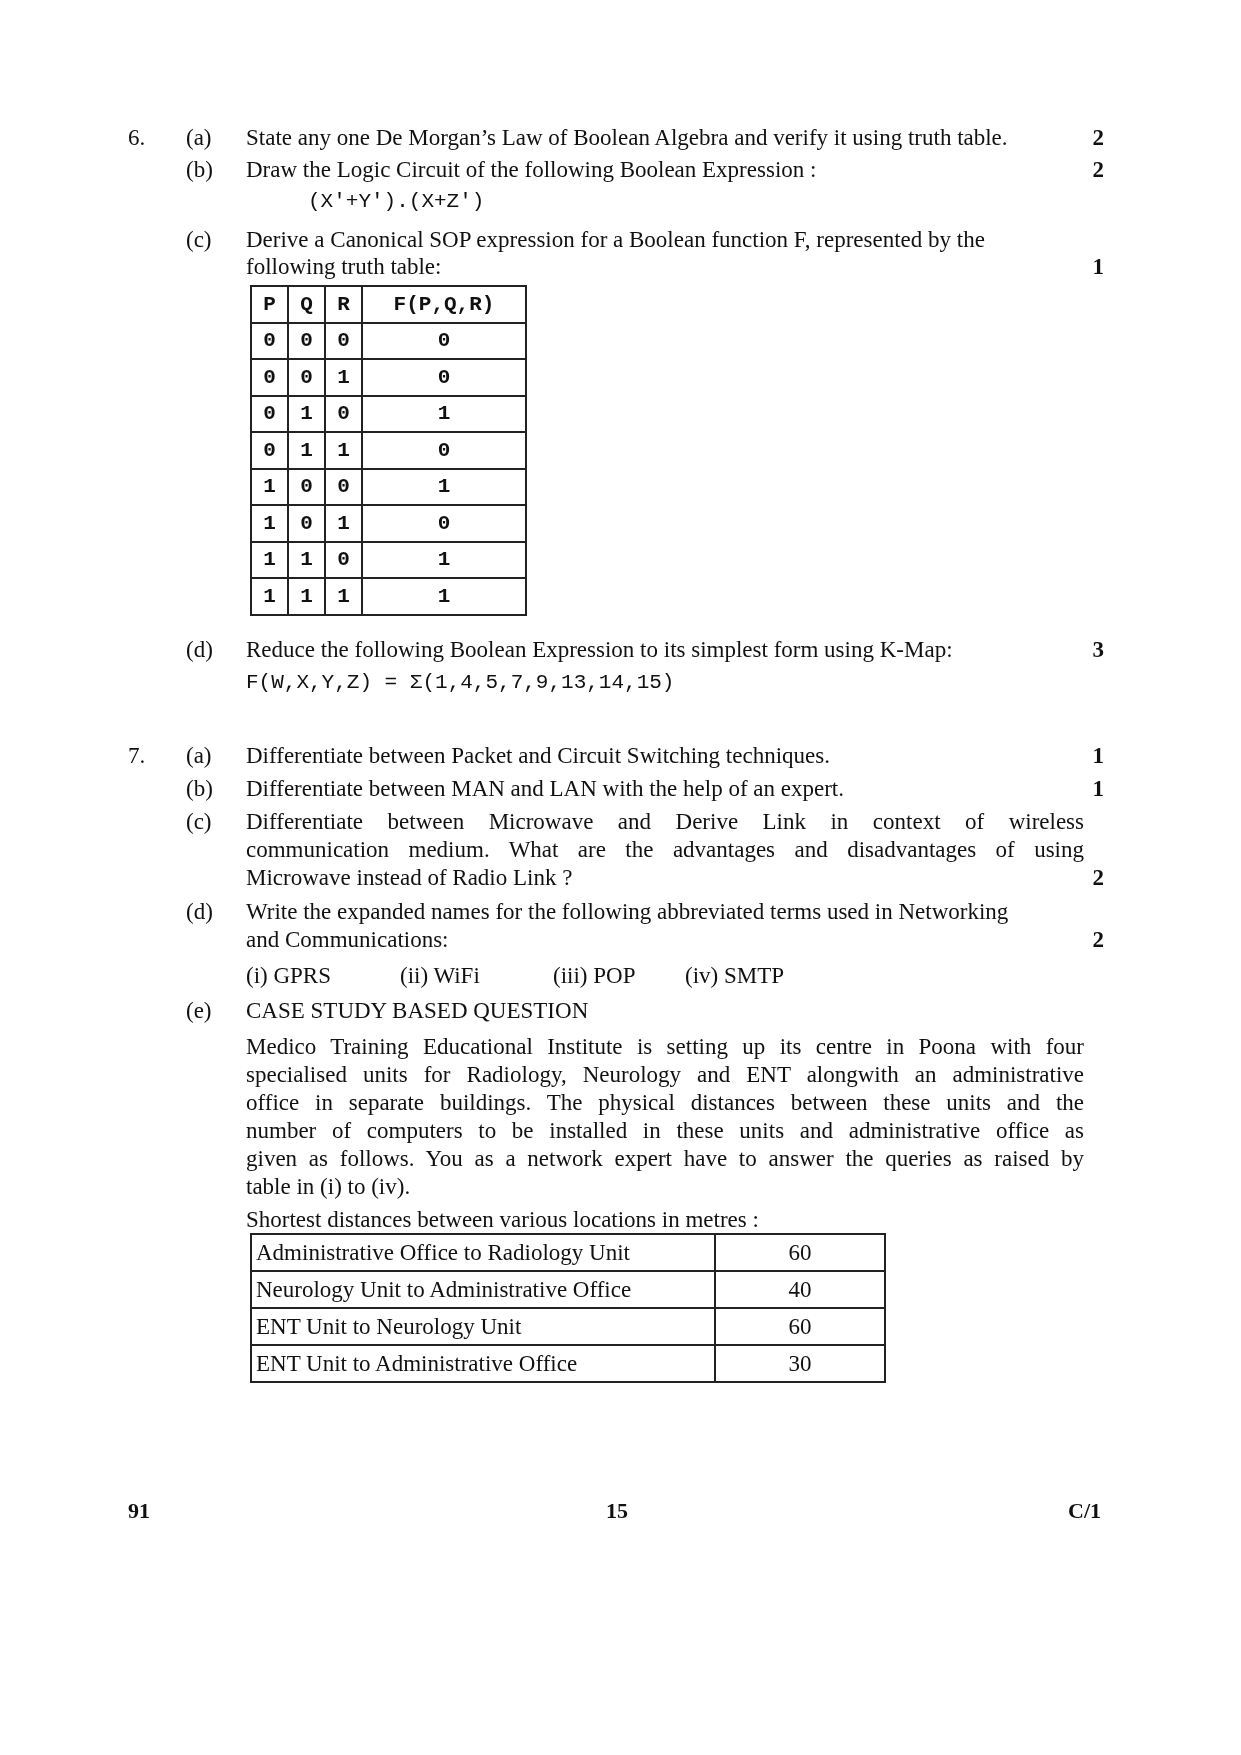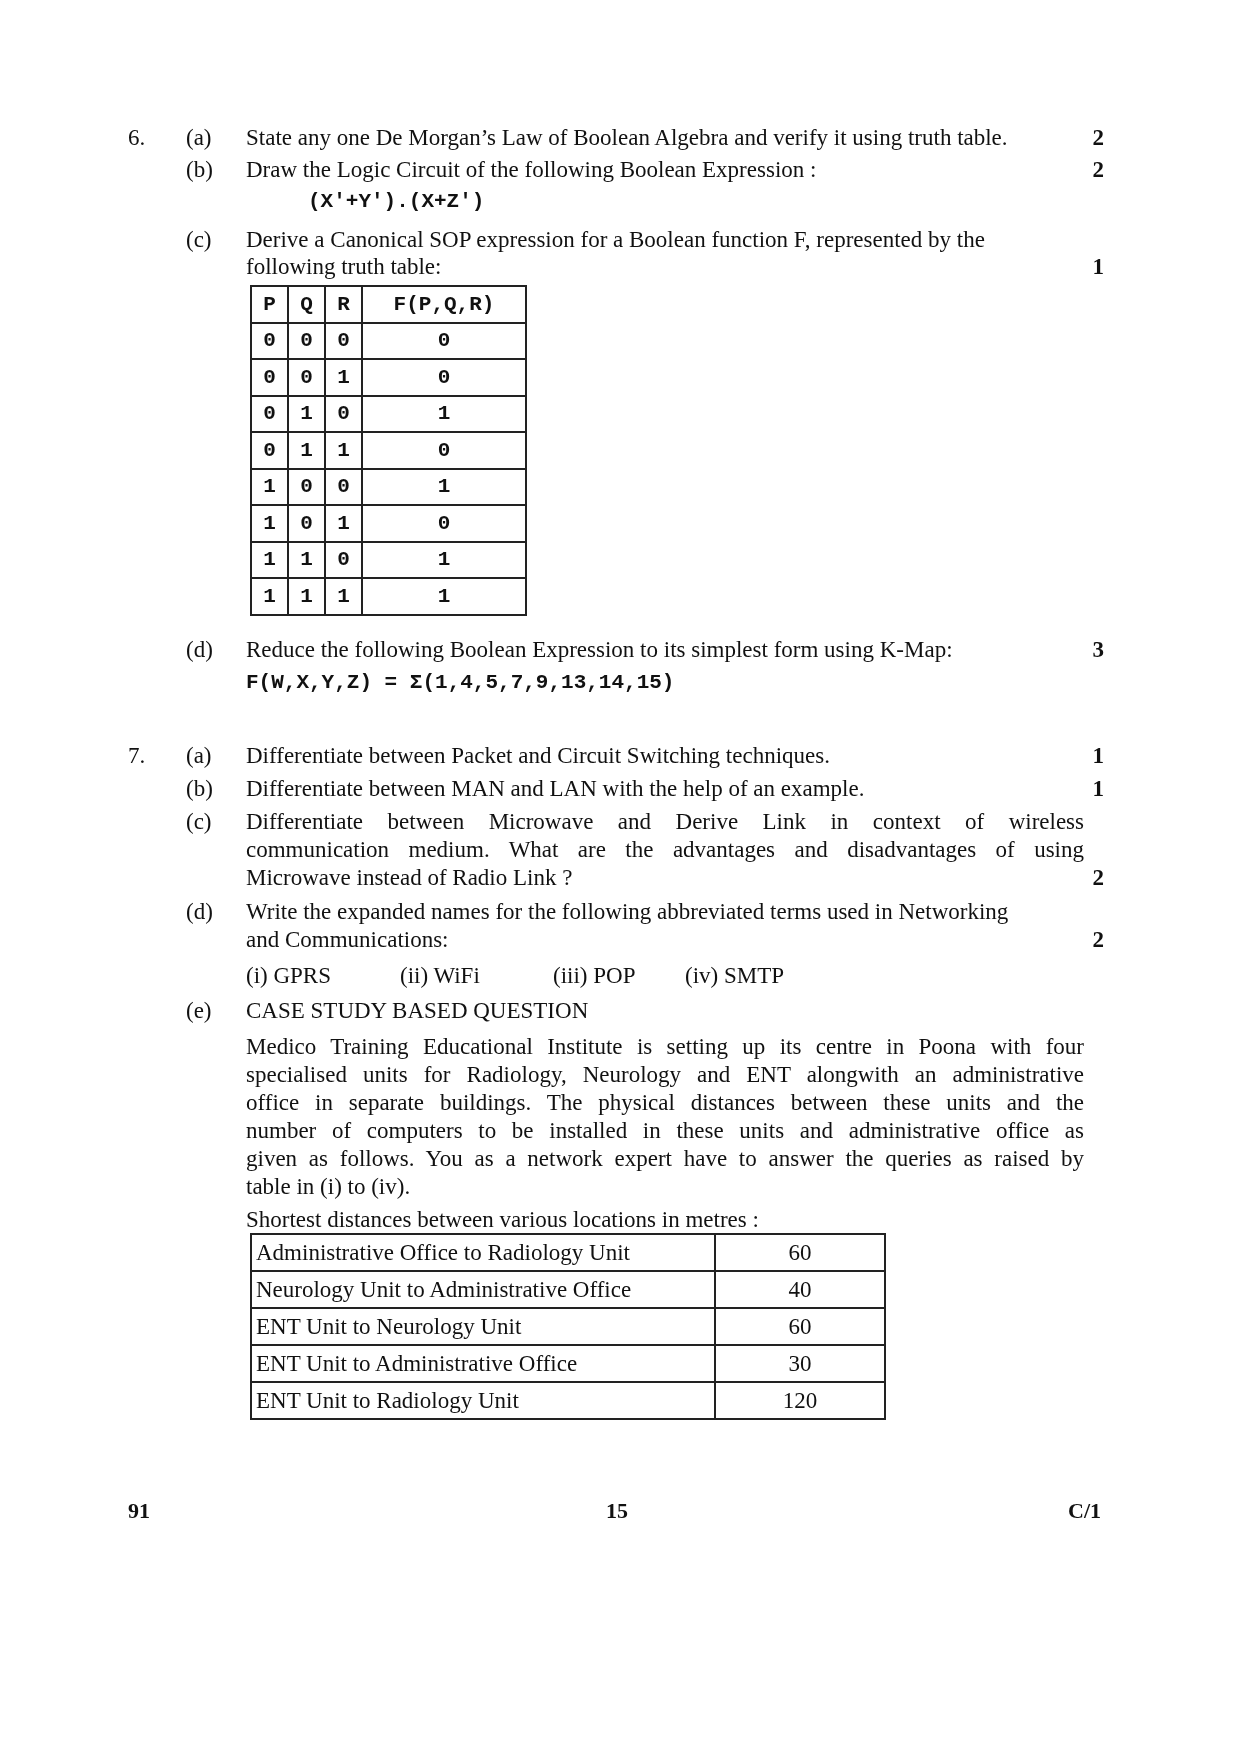--- a/index.html
+++ b/index.html
@@ -5,21 +5,21 @@
   html, body { margin:0; padding:0; background:#ffffff; }
   body { width:1241px; height:1755px; position:relative; overflow:hidden;
          font-family:"Liberation Serif", serif; color:#111; }
   .abs { position:absolute; white-space:nowrap; }
   .txt { font-size:23px; line-height:28px; }
   .qnum { left:128px; }
   .sub { left:186px; }
   .body { left:246px; width:844px; white-space:normal; }
   .just { text-align:justify; text-align-last:left; }
   .mark { left:1084px; font-weight:bold; width:20px; text-align:right; }
-  .mono { font-family:"Liberation Mono", monospace; font-weight:bold; font-size:21px; }
+  .mono { font-family:"Liberation Mono", monospace; font-weight:normal; font-size:21px; }
   table { border-collapse:collapse; position:absolute; }
   .tt td { border:2px solid #222; text-align:center; font-family:"Liberation Mono", monospace;
            font-size:21px; font-weight:bold; height:34.5px; padding:0; }
   .tt { left:250px; top:285px; }
   .dt { left:250px; top:1233px; }
   .dt td { border:2px solid #222; font-size:23px; height:35px; padding:0 4px; font-family:"Liberation Serif", serif; }
   .dt td.v { text-align:center; width:160px;margin-top:21px; }
   .dt td.l { width:454px; }
   .footer { font-weight:bold; font-size:22px; top:1498px; }
 </style>
@@ -104,21 +104,21 @@
 <div class="abs txt" style="left:246px;top:636px">Reduce the following Boolean Expression to its simplest form using K-Map:</div>
 <div class="abs txt mark" style="top:636px">3</div>
 <div class="abs mono" style="left:246px;top:671px">F(W,X,Y,Z) = Σ(1,4,5,7,9,13,14,15)</div>
 
 <div class="abs txt qnum" style="top:742px">7.</div>
 <div class="abs txt sub" style="top:742px">(a)</div>
 <div class="abs txt" style="left:246px;top:742px">Differentiate between Packet and Circuit Switching techniques.</div>
 <div class="abs txt mark" style="top:742px">1</div>
 
 <div class="abs txt sub" style="top:775px">(b)</div>
-<div class="abs txt" style="left:246px;top:775px">Differentiate between MAN and LAN with the help of an example.</div>
+<div class="abs txt" style="left:246px;top:775px">Differentiate between MAN and LAN with the help of an expert.</div>
 <div class="abs txt mark" style="top:775px">1</div>
 
 <div class="abs txt sub" style="top:808px">(c)</div>
 <div class="abs txt body just" style="top:808px;width:838px"><span>Differentiate between Microwave and Derive Link in context of wireless</span><span style="display:inline-block;width:100%"></span></div>
 <div class="abs txt body just" style="top:836px;width:838px;height:28px;overflow:hidden"><span>communication medium. What are the advantages and disadvantages of using</span><span style="display:inline-block;width:100%"></span></div>
 <div class="abs txt" style="left:246px;top:864px">Microwave instead of Radio Link ?</div>
 <div class="abs txt mark" style="top:864px">2</div>
 
 <div class="abs txt sub" style="top:898px">(d)</div>
 <div class="abs txt" style="left:246px;top:898px">Write the expanded names for the following abbreviated terms used in Networking</div>
@@ -152,22 +152,18 @@
     <td class="v">40</td>
   </tr>
   <tr>
     <td class="l">ENT Unit to Neurology Unit</td>
     <td class="v">60</td>
   </tr>
   <tr>
     <td class="l">ENT Unit to Administrative Office</td>
     <td class="v">30</td>
   </tr>
-  <tr>
-    <td class="l">ENT Unit to Radiology Unit</td>
-    <td class="v">120</td>
-  </tr>
 </tbody>
   </table>
 
 <div class="abs footer" style="left:128px">91</div>
 <div class="abs footer" style="left:606px">15</div>
 <div class="abs footer" style="left:1068px">C/1</div>
 
 </body></html>

